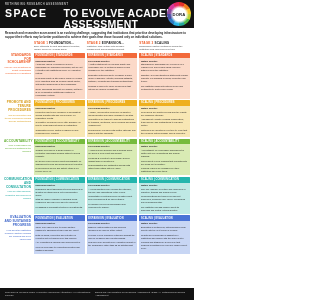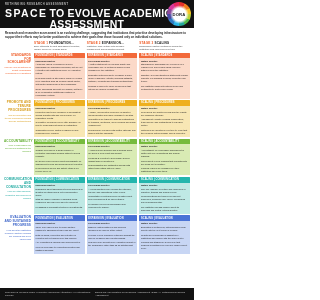--- a/index.html
+++ b/index.html
@@ -21,21 +21,21 @@
   }
   .eyebrow {
     font-size: 2.6px;
     letter-spacing: .45px;
     color: #b9b9b9;
     font-weight: bold;
     text-transform: uppercase;
     line-height: 4px;
     padding-top: 1px;
   }
-  .title-row { display: flex; align-items: baseline; gap: 2px; margin-top: .5px; }
+  .title-row { display: flex; align-items: baseline; gap: 16px; margin-top: .5px; }
   .title-space {
     font-size: 10.5px; font-weight: bold; color: #fff;
     letter-spacing: 1.4px; line-height: 11px;
   }
   .title-rest {
     font-size: 10.5px; font-weight: bold; color: #fff;
     letter-spacing: .25px; line-height: 11px;
   }
   
   .logo {

